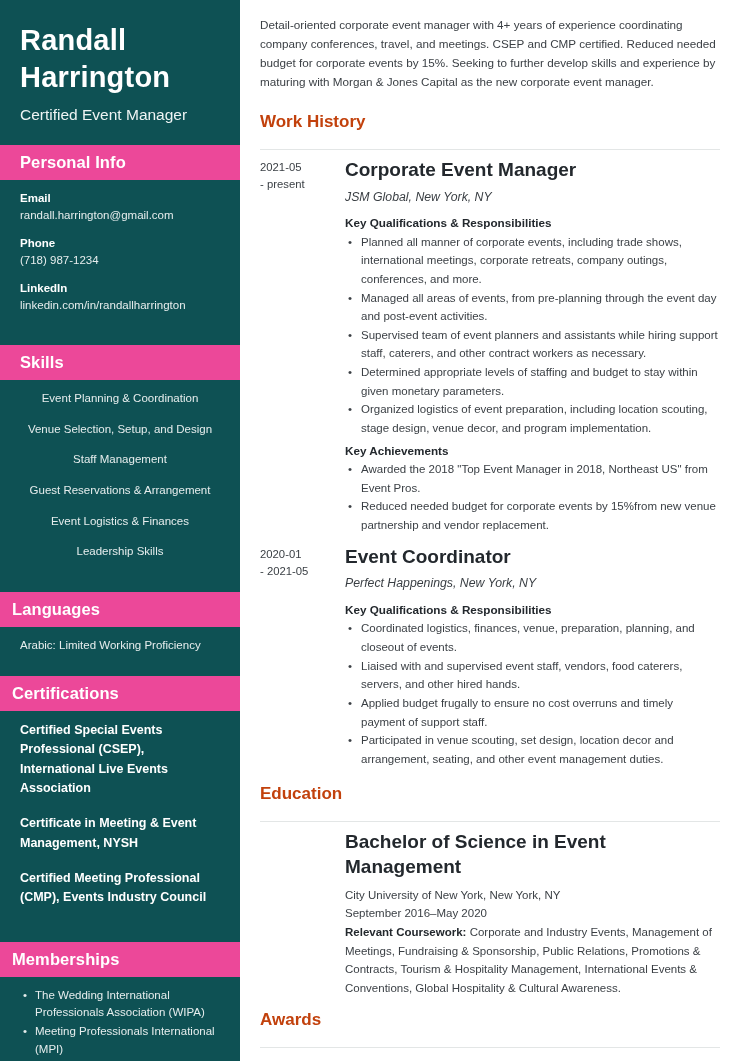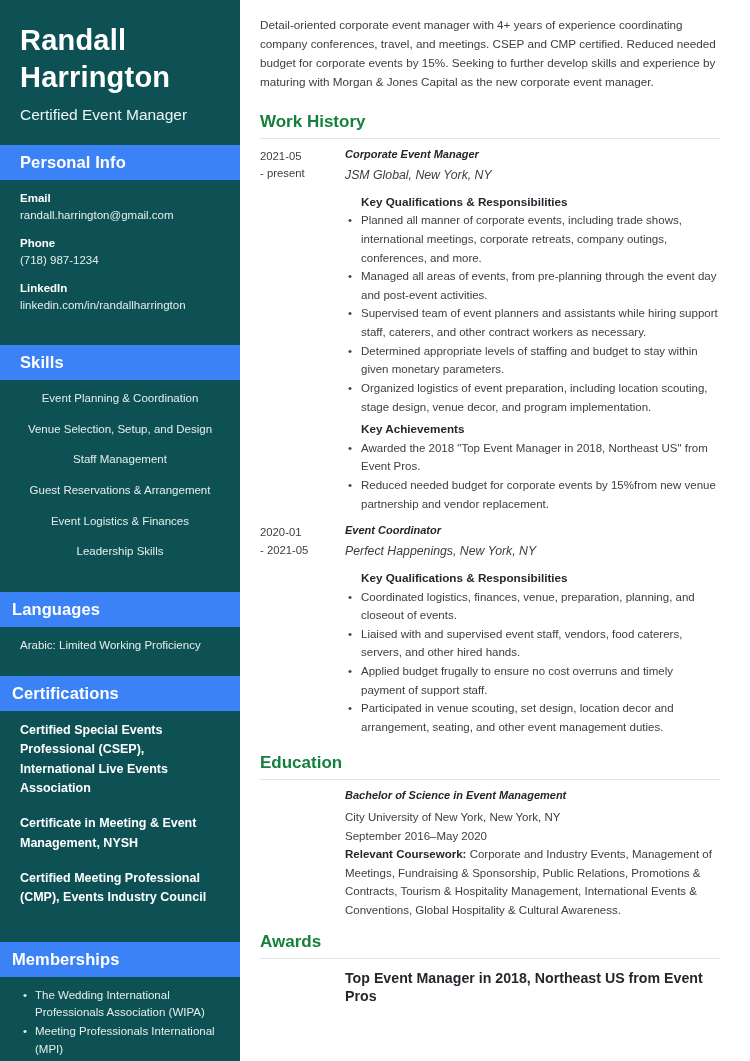--- a/index.html
+++ b/index.html
@@ -48,21 +48,21 @@
   }
   .job-title {
     font-size: 15.5px;
     line-height: 1.3;
     margin: 9px 0 0 0;
     color: #eef4f4;
     font-weight: normal;
   }
 
   .side-head {
-    background: #3b82f6;
+    background: #ec4899;
     font-size: 16.5px;
     font-weight: bold;
     color: #ffffff;
     padding: 8px 20px 8px 20px;
     margin-top: 16px;
     letter-spacing: .1px;
   }
   .side-head.tight { margin-top: 14px; padding-left: 12px; }
 
   .side-body {
@@ -130,69 +130,68 @@
   }
   .summary {
     font-size: 11.7px;
     line-height: 1.62;
     color: #3a3f44;
     margin: 0 0 20px 0;
   }
   .section-title {
     font-size: 17px;
     font-weight: bold;
-    color: #15803d;
+    color: #c2410c;
     margin: 0 0 0 0;
-    padding-bottom: 6px;
+    padding-bottom: 17px;
     border-bottom: 1px solid #e3e6e6;
   }
   .section { margin-bottom: 12px; }
   .section-body { padding-top: 8px; }
 
   .entry {
     display: flex;
     margin-bottom: 6px;
     justify-content: center;
   }
   .entry-date {
     width: 85px;
     min-width: 85px;
     font-size: 11.3px;
     color: #3a3f44;
     line-height: 1.55;
     padding-top: 1px;
   }
   .entry-main { flex: 1; }
   .entry-title {
-    font-size: 11px;
+    font-size: 19px;
     font-weight: bold;
     color: #23282d;
     margin: 0 0 6px 0;
     line-height: 1.3;
-    font-style: italic;
   }
   .entry-sub {
     font-size: 12.3px;
     font-style: italic;
     color: #3a3f44;
     margin: 0 0 9px 0;
     line-height: 1.35;
   }
   .entry-meta {
     font-size: 11.5px;
     color: #3a3f44;
     line-height: 1.62;
     margin: 0;
   }
   .entry-meta b { color: #23282d; }
   .sub-label {
     font-size: 11.7px;
     font-weight: bold;
     color: #23282d;
-    margin: 0 0 1px 16px;
+    margin: 0 0 1px 0;
     line-height: 1.5;
   }
   .bullets {
     margin: 0 0 4px 0;
     padding-left: 16px;
     list-style: none;
   }
   .bullets li {
     font-size: 11.5px;
     color: #3a3f44;

